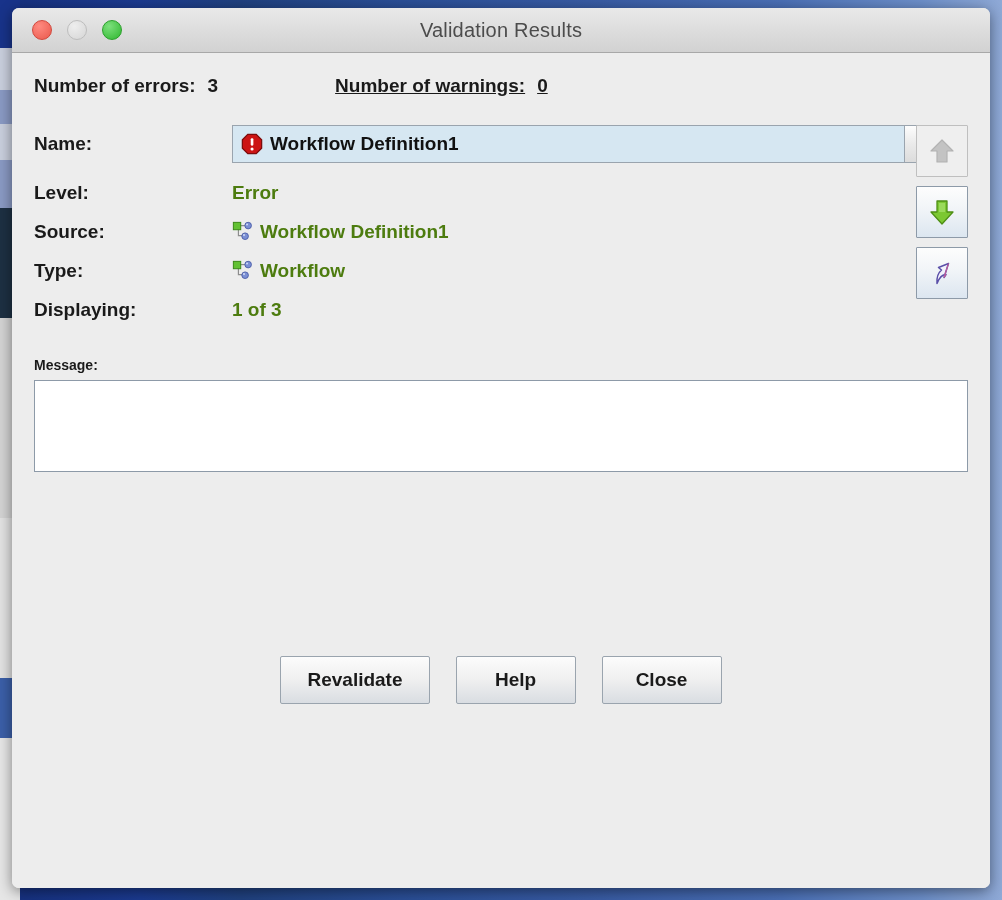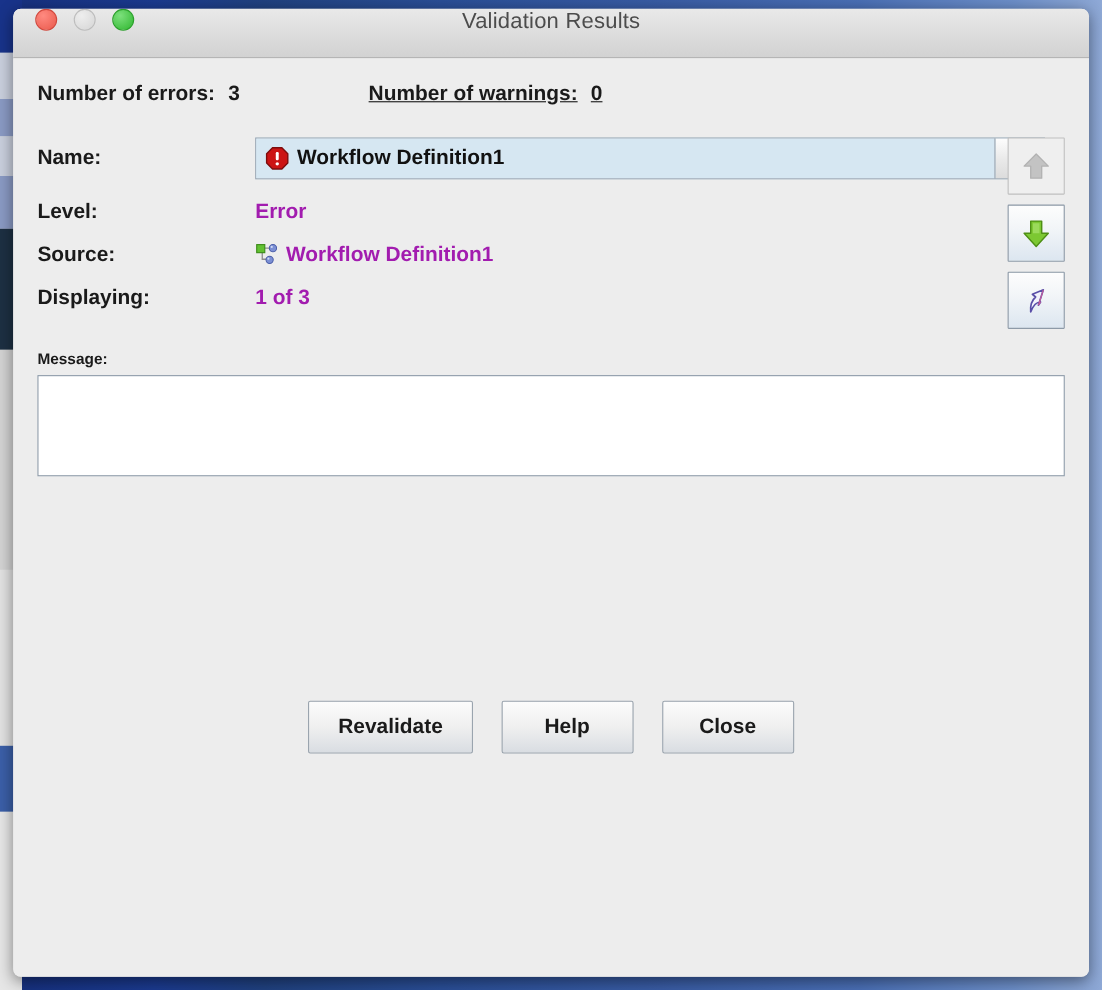--- a/index.html
+++ b/index.html
@@ -49,20 +49,21 @@
   }
 
   
   #titlebar {
     height: 44px;
     flex: 0 0 44px;
     background: linear-gradient(180deg, #e9e9e9 0%, #dcdcdc 55%, #d2d2d2 100%);
     border-bottom: 1px solid #a8a8a8;
     position: relative;
     display: flex;
+    align-items: center;
   }
   .lights {
     position: absolute;
     left: 20px;
     display: flex;
     gap: 15px;
     align-items: center;
   }
   .light {
     width: 20px; height: 20px;
@@ -120,21 +121,21 @@
   .field-label {
     width: 158px;
     flex: 0 0 158px;
     font-size: 19px;
     font-weight: bold;
     color: #1a1a1a;
   }
   .field-value {
     font-size: 19px;
     font-weight: bold;
-    color: #a21caf;
+    color: #4d7c0f;
     display: flex;
     align-items: center;
   }
 
   
   #name-row { margin-bottom: 16px; }
   #name-combo {
     width: 718px;
     height: 38px;
     display: flex;
@@ -350,20 +351,37 @@
               <circle cx="17.6" cy="5" r="3.6" fill="#7b8fd4" stroke="#4a5da8" stroke-width="1"></circle>
               <circle cx="16.4" cy="3.8" r="1.1" fill="#cfd8f5"></circle>
               <circle cx="14.3" cy="16.6" r="3.6" fill="#7b8fd4" stroke="#4a5da8" stroke-width="1"></circle>
               <circle cx="13.1" cy="15.4" r="1.1" fill="#cfd8f5"></circle>
             </svg>
           </span>
           <span style="margin-left:6px">Workflow Definition1</span>
         </div>
       </div>
 
+      <div class="field-row">
+        <div class="field-label">Type:</div>
+        <div class="field-value">
+          <span class="wf-icon">
+            <svg viewBox="0 0 24 24" width="22" height="22" aria-hidden="true">
+              <path d="M7 5 L15 5" stroke="#8d8d8d" stroke-width="1.3" fill="none"></path>
+              <path d="M7 5 L7 16 L13 16" stroke="#8d8d8d" stroke-width="1.3" fill="none"></path>
+              <rect x="1.5" y="1.5" width="8" height="8" fill="#62c132" stroke="#3b8a18" stroke-width="1.1"></rect>
+              <circle cx="17.6" cy="5" r="3.6" fill="#7b8fd4" stroke="#4a5da8" stroke-width="1"></circle>
+              <circle cx="16.4" cy="3.8" r="1.1" fill="#cfd8f5"></circle>
+              <circle cx="14.3" cy="16.6" r="3.6" fill="#7b8fd4" stroke="#4a5da8" stroke-width="1"></circle>
+              <circle cx="13.1" cy="15.4" r="1.1" fill="#cfd8f5"></circle>
+            </svg>
+          </span>
+          <span style="margin-left:6px">Workflow</span>
+        </div>
+      </div>
 
       <div class="field-row">
         <div class="field-label">Displaying:</div>
         <div class="field-value">1 of 3</div>
       </div>
 
       <div id="side-buttons">
         <div class="tool-btn disabled">
           <svg viewBox="0 0 30 30" width="30" height="30" aria-hidden="true">
             <polygon points="15,4 26,15 20,15 20,26 10,26 10,15 4,15" fill="#c3c3c3" stroke="#b2b2b2" stroke-width="1.2" stroke-linejoin="round"></polygon>

